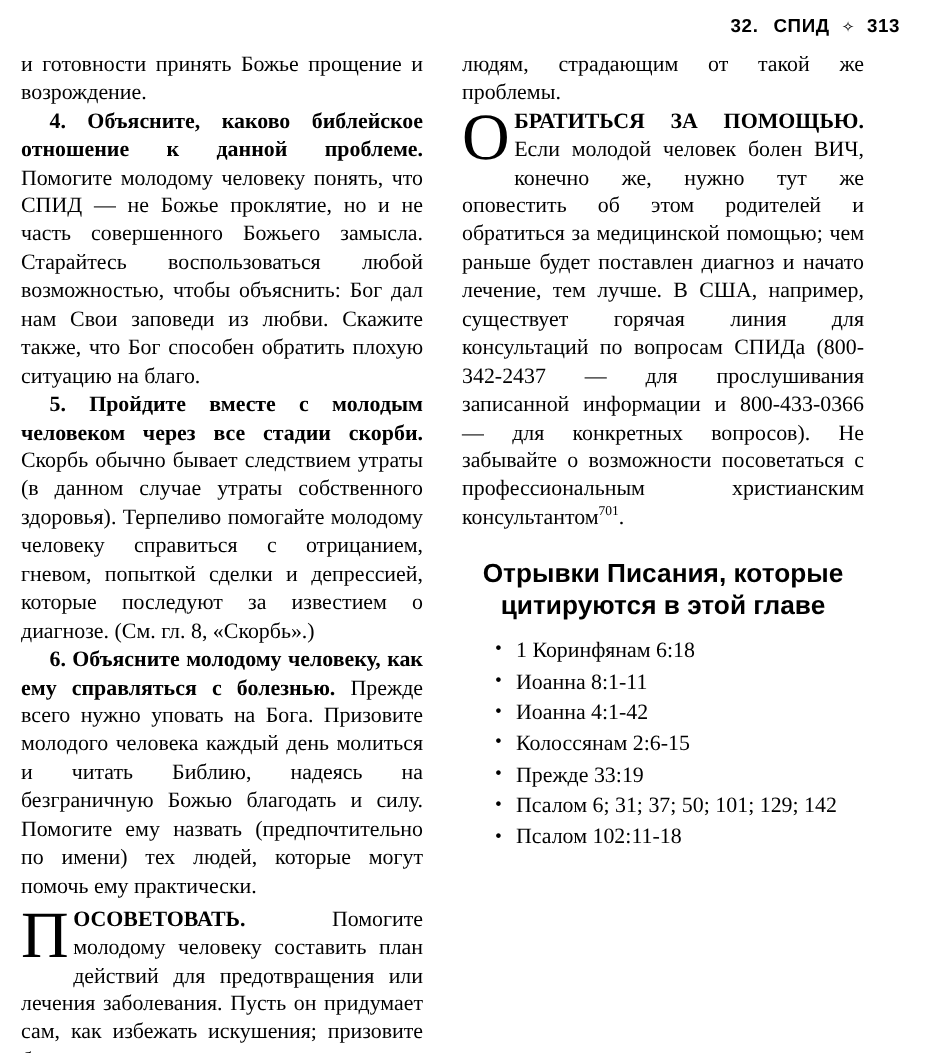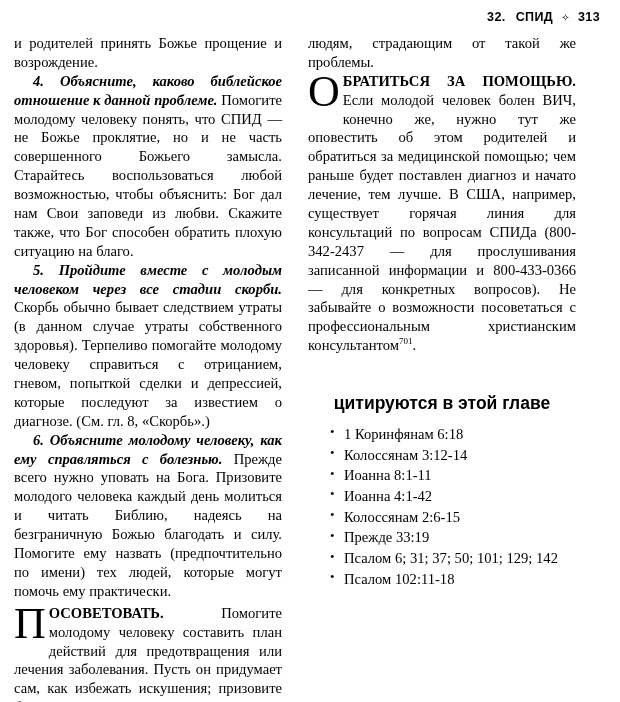--- a/index.html
+++ b/index.html
@@ -61,21 +61,20 @@
     hyphens: auto;
   }
   p {
     margin: 0;
   }
   p.ind {
     text-indent: 19px;
   }
   .bold-ital {
     font-weight: bold;
-    font-style: italic;
   }
   .bold {
     font-weight: bold;
   }
   
   .dropcap-p {
     position: relative;
     min-height: 40px;
   }
   .dropcap {
@@ -131,48 +130,47 @@
     <span class="chapnum">32.</span>
     <span class="chaptitle">СПИД</span>
     <span class="diamond">✧</span>
     <span class="pagenum"><span>313</span></span>
   </div>
 
   <div class="columns">
 
     <div class="col">
 
-      <p><span>и родителей принять Божье прощение и возрождение.</span></p>
+      <p><span>и готовности принять Божье прощение и возрождение.</span></p>
 
       <p class="ind"><span class="bold-ital">4. Объясните, каково библейское отношение к данной проблеме.</span><span> Помогите молодому человеку понять, что СПИД — не Божье проклятие, но и не часть совершенного Божьего замысла. Старайтесь воспользоваться любой возможностью, чтобы объяснить: Бог дал нам Свои заповеди из любви. Скажите также, что Бог способен обратить плохую ситуацию на благо.</span></p>
 
       <p class="ind"><span class="bold-ital">5. Пройдите вместе с молодым человеком через все стадии скорби.</span><span> Скорбь обычно бывает следствием утраты (в данном случае утраты собственного здоровья). Терпеливо помогайте молодому человеку справиться с отрицанием, гневом, попыткой сделки и депрессией, которые последуют за известием о диагнозе. (См. гл. 8, «Скорбь».)</span></p>
 
       <p class="ind"><span class="bold-ital">6. Объясните молодому человеку, как ему справляться с болезнью.</span><span> Прежде всего нужно уповать на Бога. Призовите молодого человека каждый день молиться и читать Библию, надеясь на безграничную Божью благодать и силу. Помогите ему назвать (предпочтительно по имени) тех людей, которые могут помочь ему практически.</span></p>
 
       <div class="gap-sm"></div>
 
       <p class="dropcap-p"><span class="dropcap">П</span><span class="bold">ОСОВЕТОВАТЬ.</span><span> Помогите молодому человеку составить план действий для предотвращения или лечения заболевания. Пусть он придумает сам, как избежать искушения; призовите больного подростка составить план борьбы с болезнью. Помогите ему придумать, как он может помочь другим</span></p>
 
     </div>
 
     <div class="col">
 
       <p><span>людям, страдающим от такой же проблемы.</span></p>
 
       <p class="dropcap-p"><span class="dropcap">О</span><span class="bold">БРАТИТЬСЯ ЗА ПОМОЩЬЮ.</span><span> Если молодой человек болен ВИЧ, конечно же, нужно тут же оповестить об этом родителей и обратиться за медицинской помощью; чем раньше будет поставлен диагноз и начато лечение, тем лучше. В США, например, существует горячая линия для консультаций по вопросам СПИДа (800-342-2437 — для прослушивания записанной информации и 800-433-0366 — для конкретных вопросов). Не забывайте о возможности посоветаться с профессиональным христианским консультантом</span><sup>701</sup>.</p>
 
       <h2 class="sect-head">
-        <br>
+        <span>Отрывки Писания, которые</span><br>
         <span>цитируются в этой главе</span>
       </h2>
 
       <ul class="scr-list">
         <li><span>1 Коринфянам 6:18</span></li>
-        <li><span>Колоссянам 3:12-14</span></li>
         <li><span>Иоанна 8:1-11</span></li>
         <li><span>Иоанна 4:1-42</span></li>
         <li><span>Колоссянам 2:6-15</span></li>
       </ul>
 
 
       <ul class="scr-list">
         <li><span>Прежде 33:19</span></li>
         <li><span>Псалом 6; 31; 37; 50; 101; 129; 142</span></li>
         <li><span>Псалом 102:11-18</span></li>

